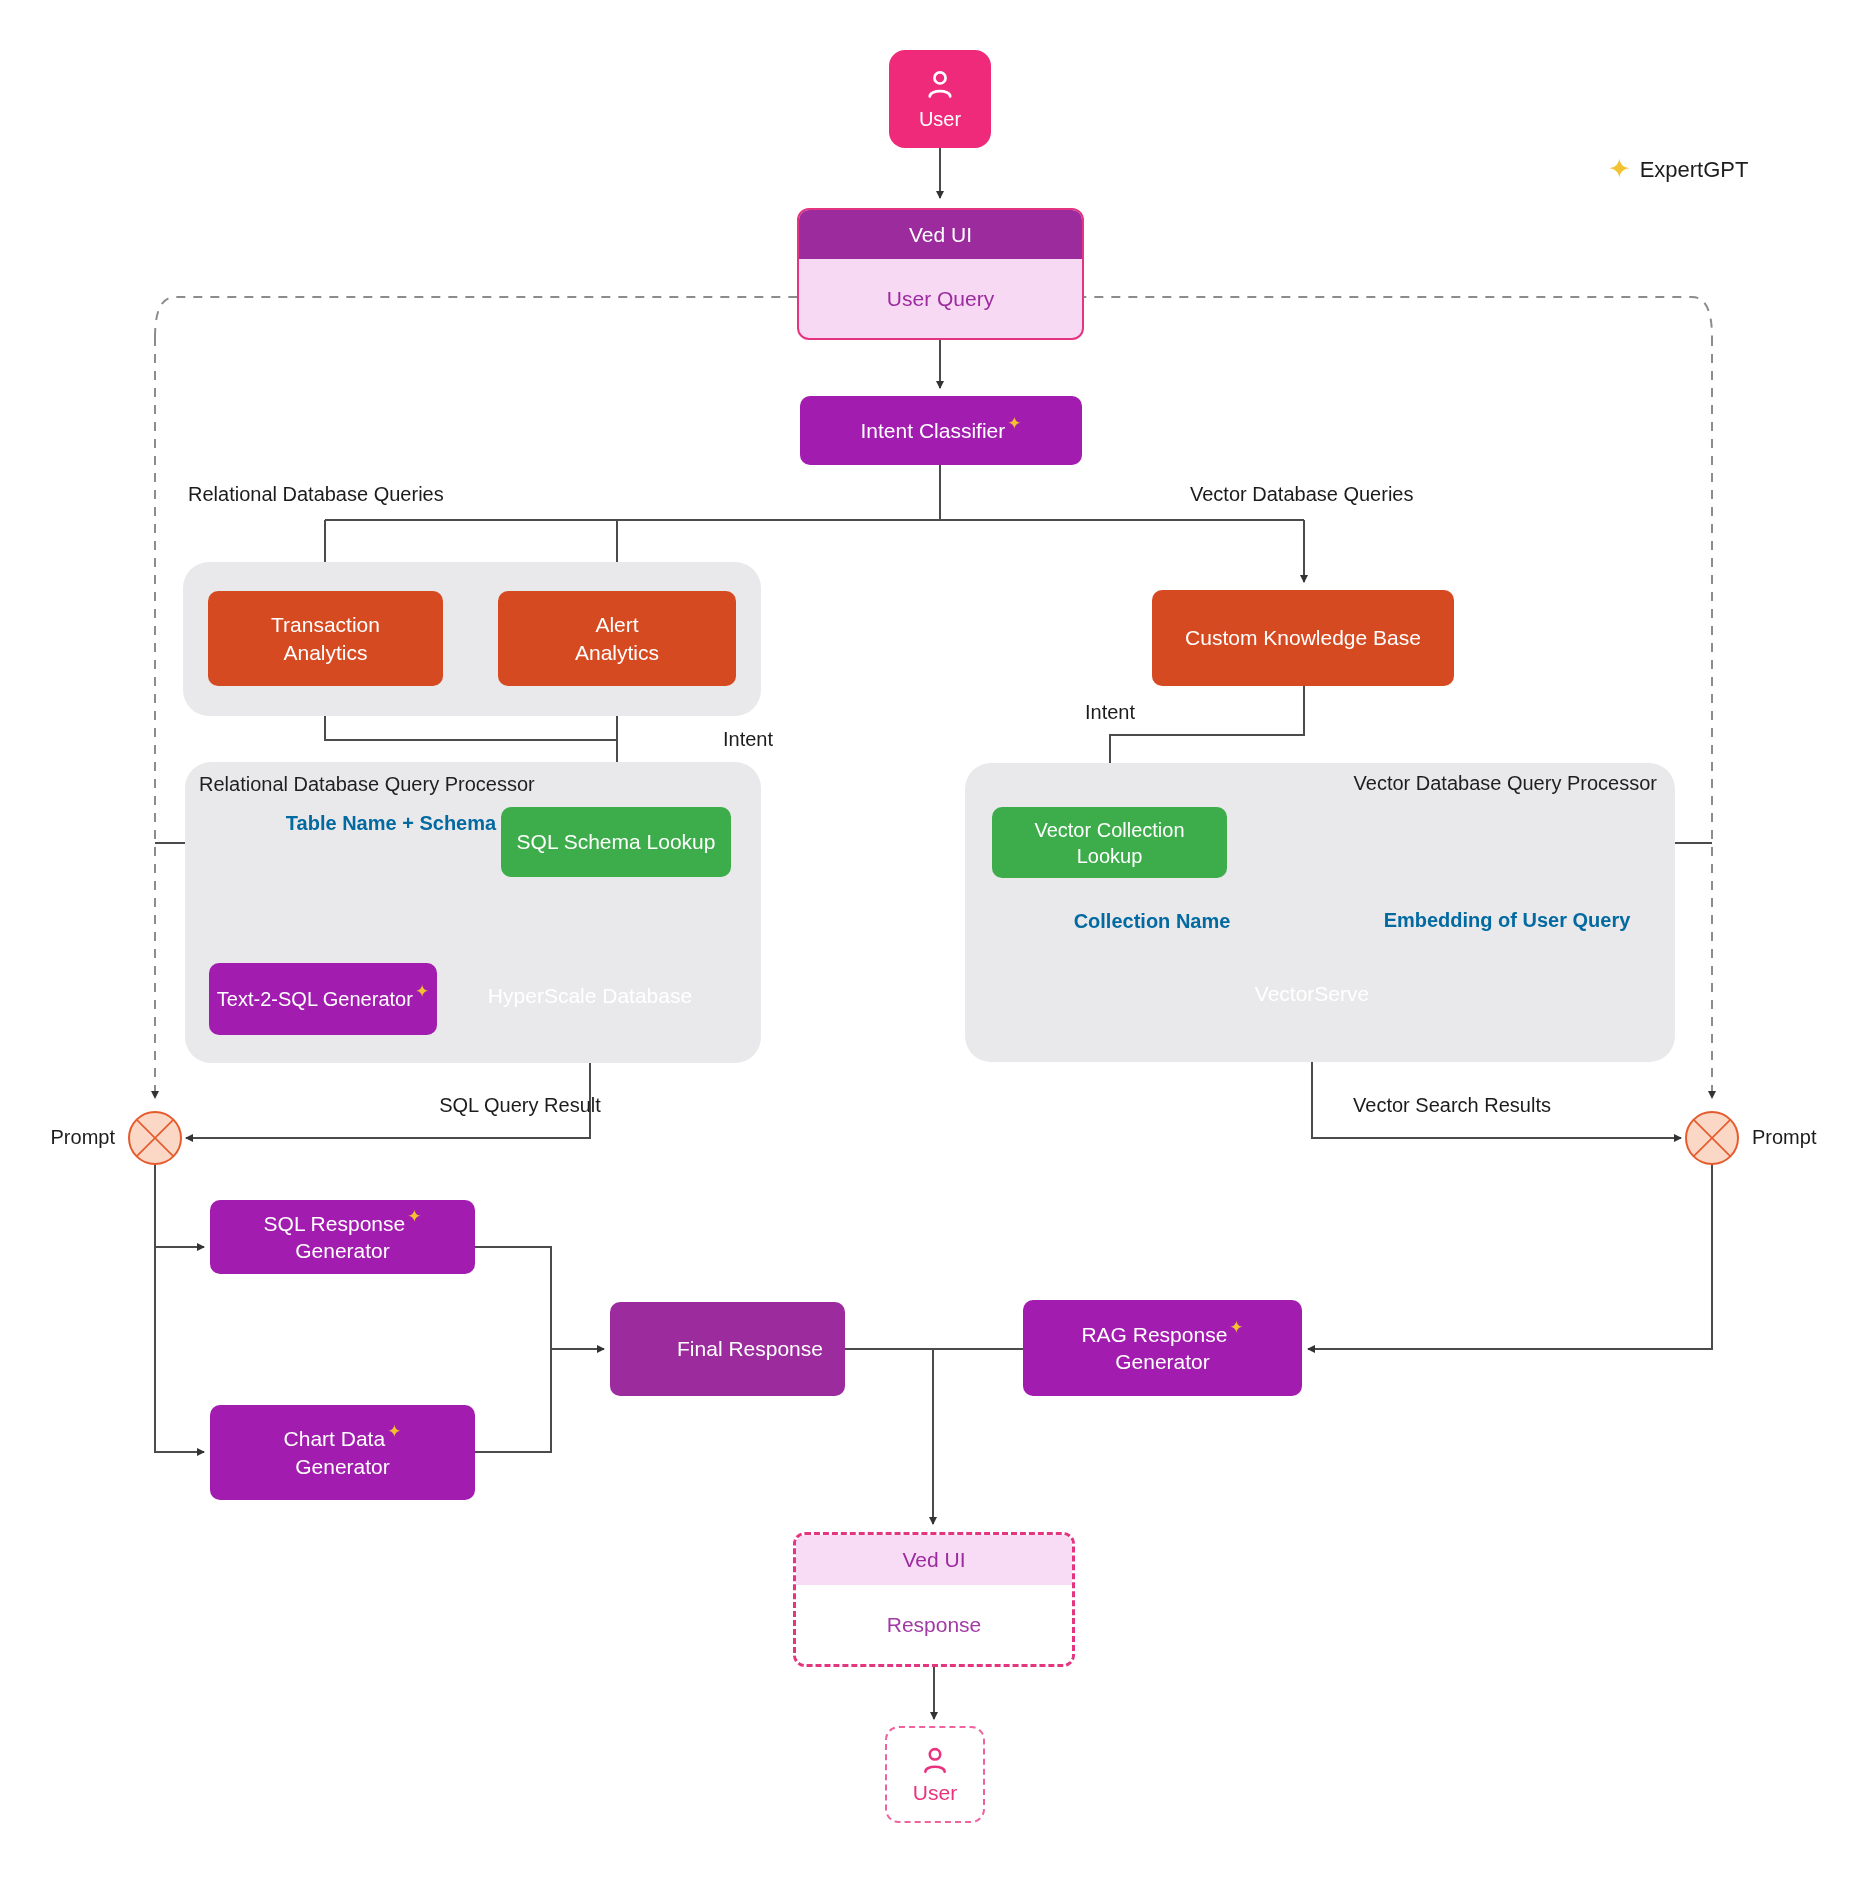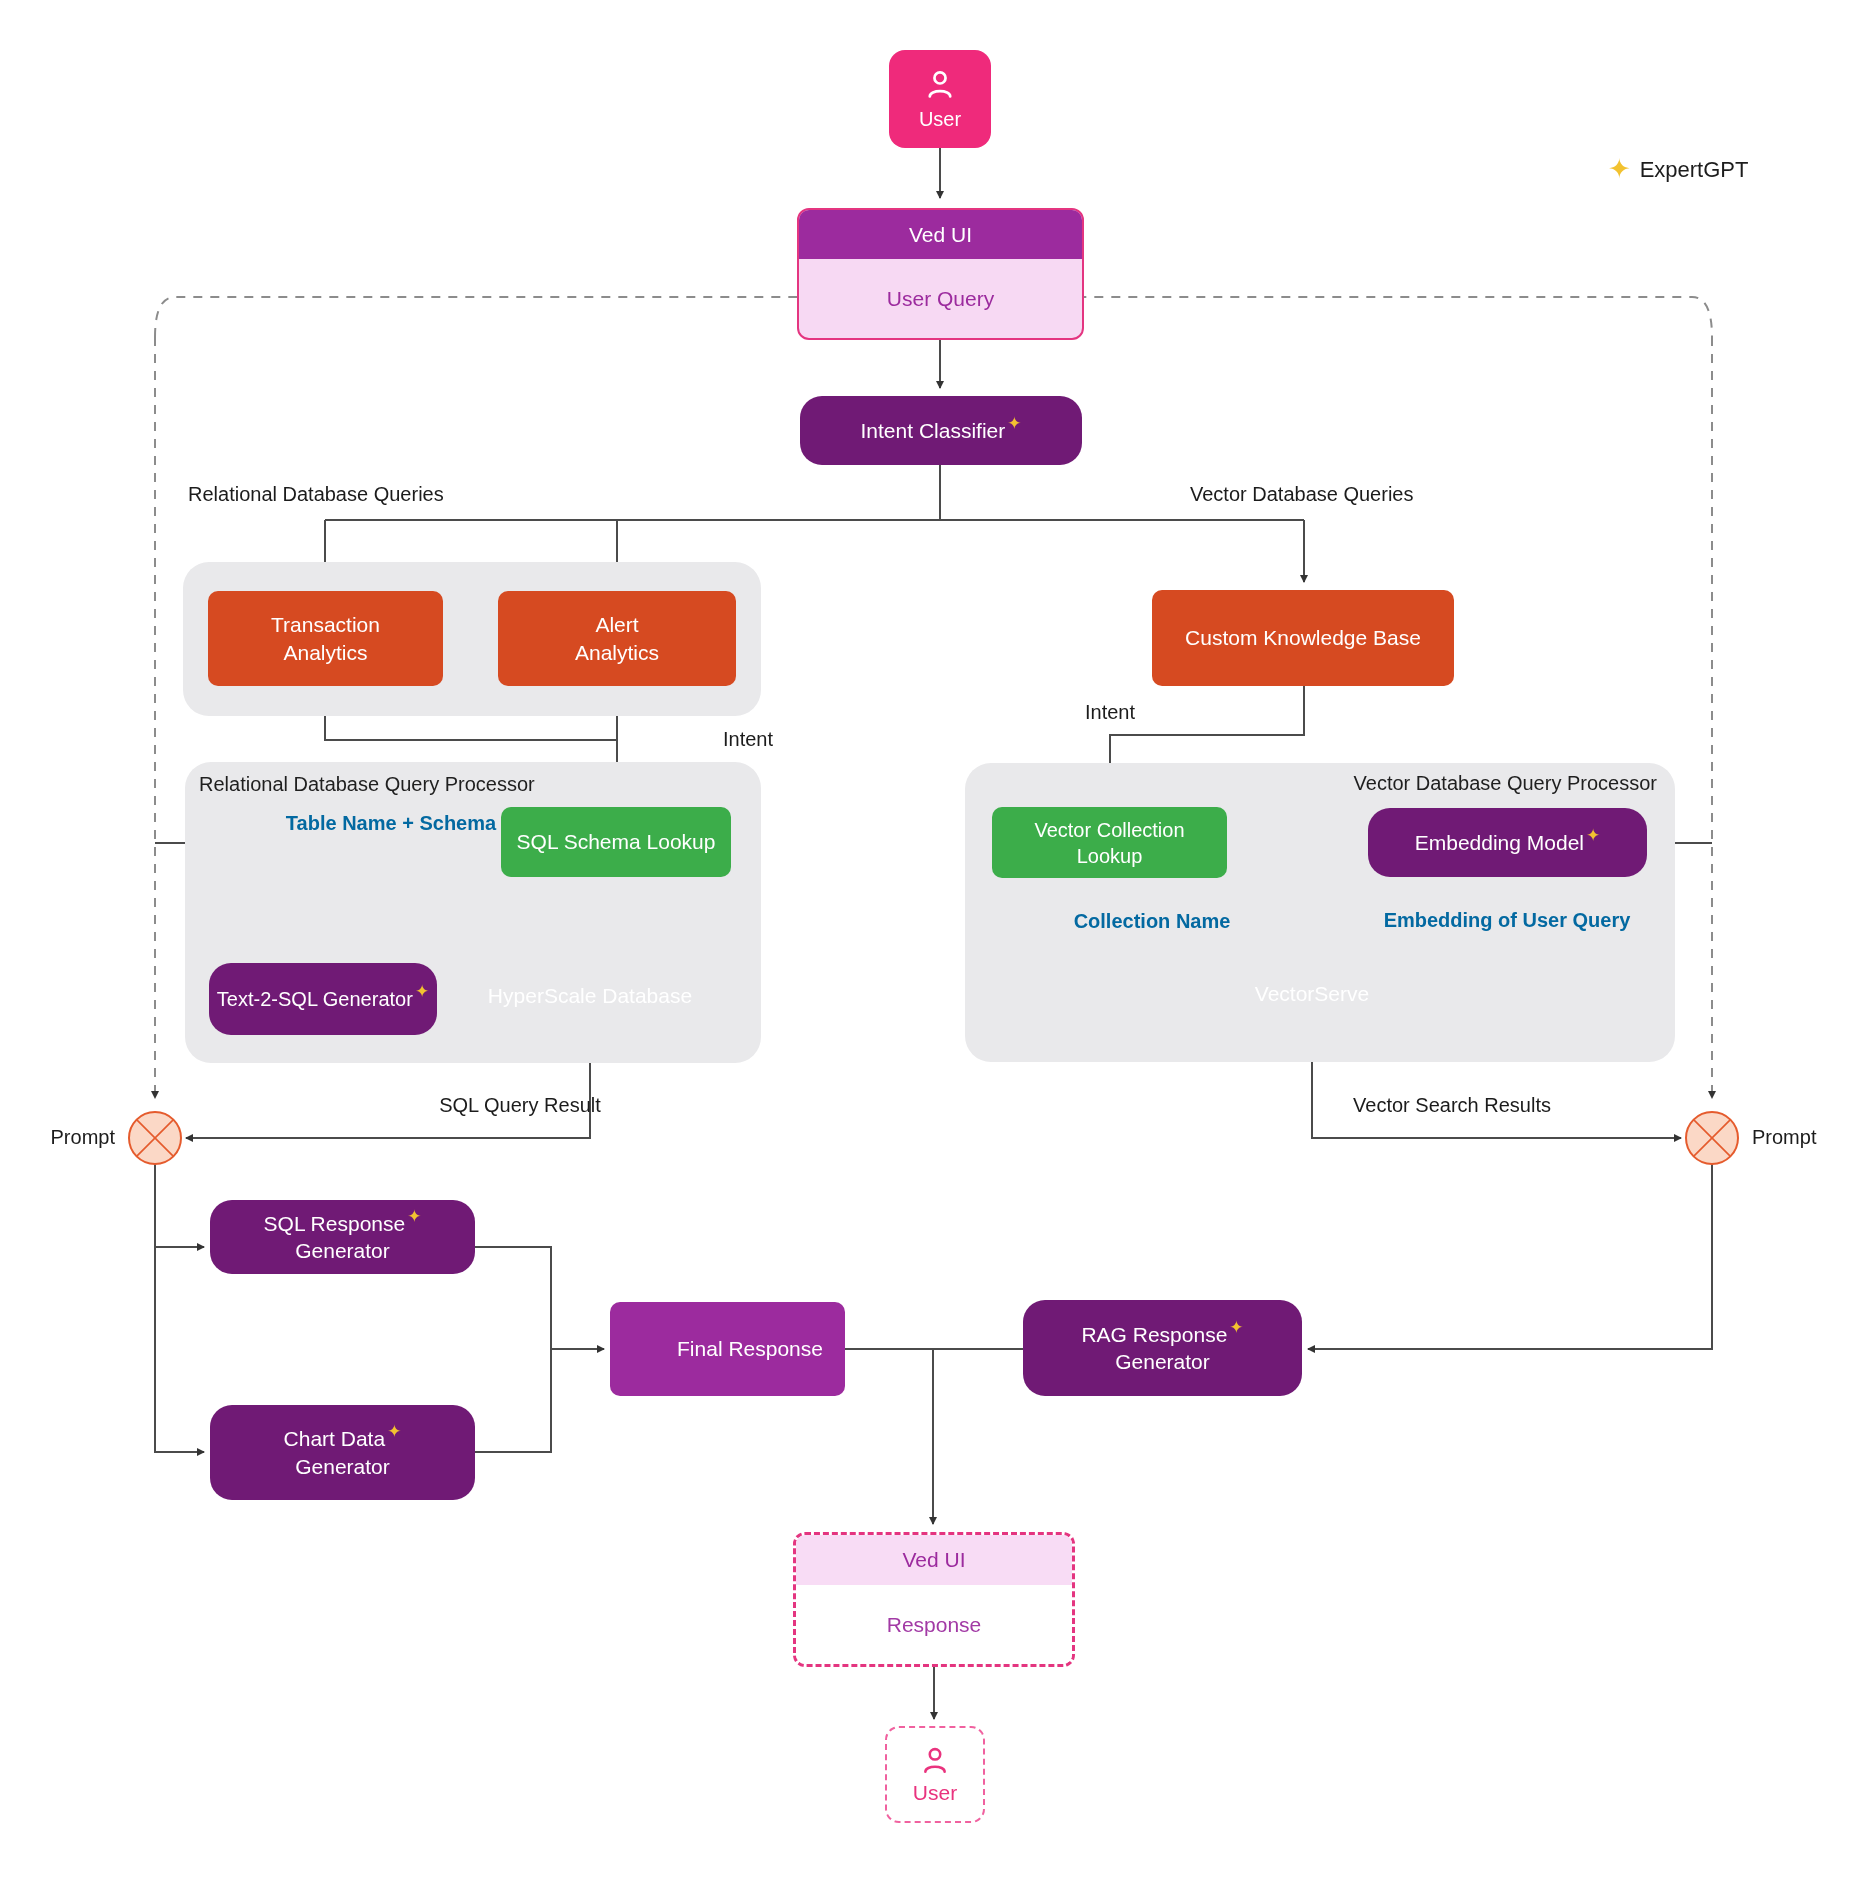--- a/index.html
+++ b/index.html
@@ -8,21 +8,21 @@
     font-family:"Liberation Sans","DejaVu Sans",sans-serif;overflow:hidden;
   }
   *{box-sizing:border-box;}
   svg.wires{position:absolute;left:0;top:0;}
   .panel{position:absolute;background:#E9E9EB;border-radius:26px;}
   .panel-title{position:absolute;font-size:20px;color:#1f1f1f;font-weight:500;white-space:nowrap;}
   .node{
     position:absolute;display:flex;flex-direction:column;align-items:center;justify-content:center;
     border-radius:10px;color:#ffffff;font-size:21px;font-weight:500;line-height:1.3;text-align:center;
   }
-  .blue{background:#701a75;border-radius:22px;}
+  .blue{background:#a21caf;}
   .orange{background:#D64A21;}
   .green{background:#3CAD4A;}
   .purple-box{background:#9C2B9E;}
   .spark{color:#F2C230;font-size:17px;display:inline-block;transform:translateY(-9px);margin-left:2px;line-height:0;}
   .flow-label{position:absolute;font-size:20px;color:#1c1c1c;white-space:nowrap;font-weight:500;}
   .fl-600{font-weight:700;color:#0369a1;}
   .cyl-label{position:absolute;color:#ffffff;font-size:21px;font-weight:500;text-align:center;}
   .card{position:absolute;border:2.5px solid #E43580;border-radius:12px;overflow:hidden;background:#F7D9F3;display:flex;flex-direction:column;}
   .card-header{background:#9C2B9E;color:#ffffff;display:flex;align-items:center;justify-content:center;font-size:21px;font-weight:500;flex:0 0 auto;}
   .card-body{flex:1;display:flex;align-items:center;justify-content:center;color:#9C2B9E;font-size:21px;font-weight:500;}
@@ -168,23 +168,20 @@
   <div class="flow-label fl-600" style="left:391px;top:812px;transform:translateX(-50%);">Table Name + Schema</div>
   <div class="node blue" style="left:209px;top:963px;width:228px;height:72px;font-size:20px;">
     <div><span>Text-2-SQL Generator</span><span class="spark">✦</span></div>
   </div>
   <div class="cyl-label" style="left:475px;top:984px;width:230px;">HyperScale Database</div>
 
   <div class="node green" style="left:992px;top:807px;width:235px;height:71px;font-size:20px;">
     <div>Vector Collection</div>
     <div>Lookup</div>
   </div>
-  <div class="node blue" style="left:1368px;top:808px;width:279px;height:69px;">
-    <div><span>Embedding Model</span><span class="spark">✦</span></div>
-  </div>
   <div class="flow-label fl-600" style="left:1152px;top:910px;transform:translateX(-50%);">Collection Name</div>
   <div class="flow-label fl-600" style="left:1507px;top:909px;transform:translateX(-50%);">Embedding of User Query</div>
   <div class="cyl-label" style="left:1182px;top:982px;width:260px;">VectorServe</div>
 
   <div class="flow-label" style="left:520px;top:1094px;transform:translateX(-50%);">SQL Query Result</div>
   <div class="flow-label" style="left:1452px;top:1094px;transform:translateX(-50%);">Vector Search Results</div>
 
   <div class="flow-label" style="left:115px;top:1126px;transform:translateX(-100%);">Prompt</div>
   <div class="flow-label" style="left:1752px;top:1126px;">Prompt</div>
 

